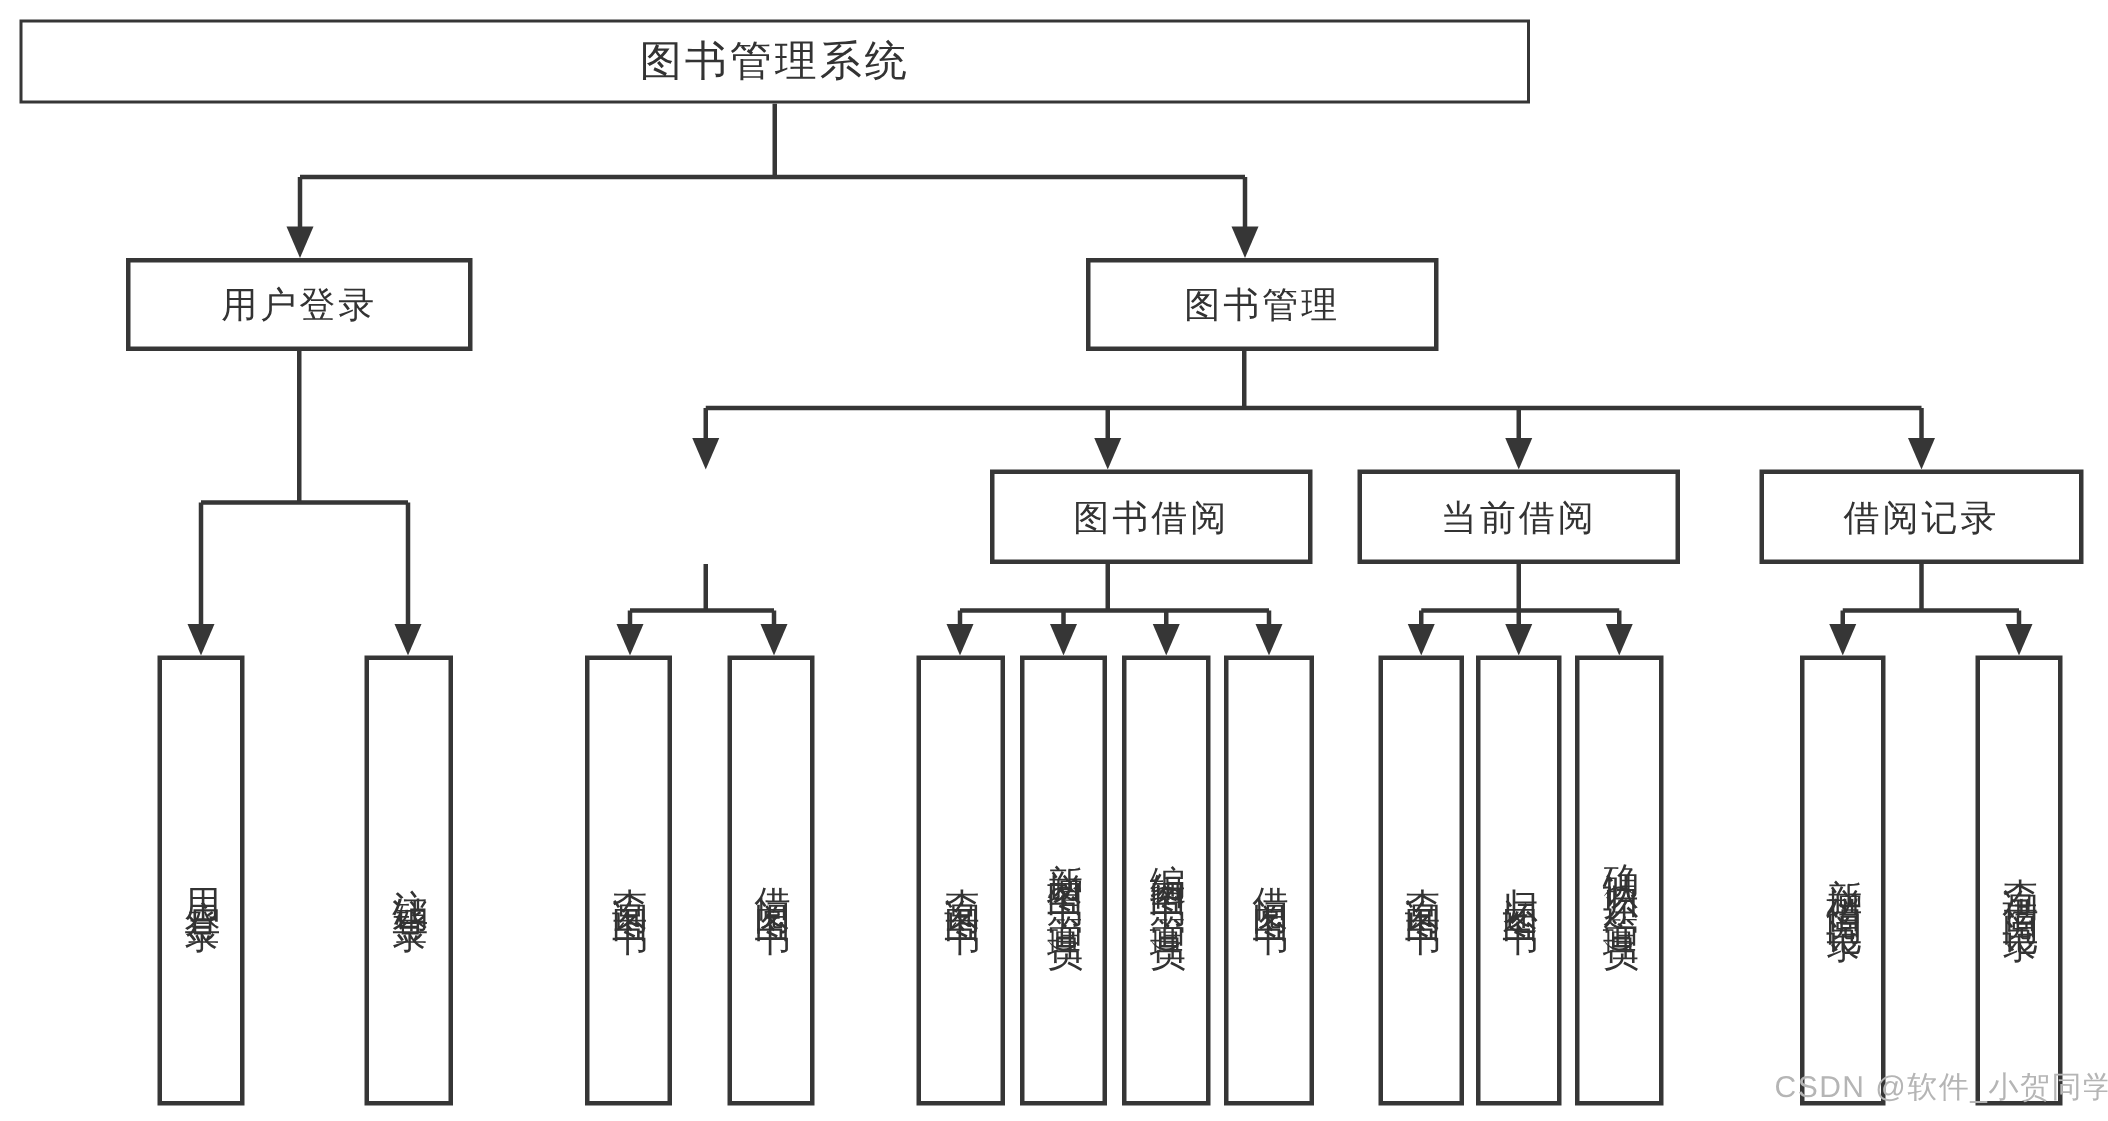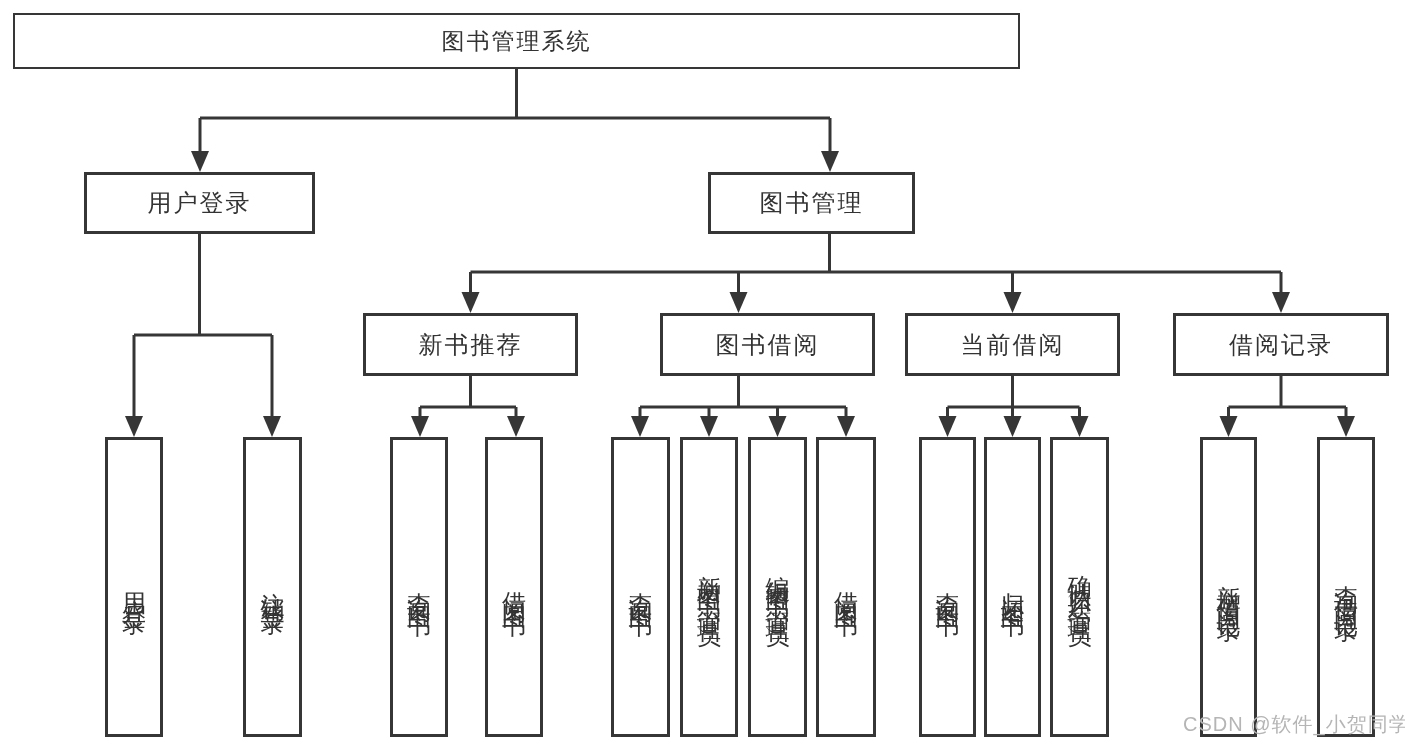--- a/index.html
+++ b/index.html
@@ -9,21 +9,21 @@
     color:#333;overflow:hidden;
   }
   #stage{position:absolute;inset:0;}
   svg.connectors{position:absolute;left:0;top:0;z-index:1;}
   .node{
     position:absolute;z-index:2;box-sizing:border-box;
     background:#fff;border:3px solid #363636;
     display:flex;align-items:center;justify-content:center;
     font-size:24px;color:#333;letter-spacing:2px;white-space:nowrap;
   }
-  .node.root{border-width:2px;font-size:23px;}
+  .node.root{border-width:2px;font-size:28px;}
   .vnode{
     writing-mode:vertical-rl;text-orientation:mixed;
     letter-spacing:7px;font-size:24px;line-height:1;
   }
   .watermark{
     position:absolute;z-index:3;left:1183px;top:711px;
     font-size:20px;color:#b5b5b5;letter-spacing:1px;white-space:nowrap;
   }
 </style>
 </head>
@@ -93,23 +93,22 @@
       <polygon points="1003.5,416 1021.5,416 1012.5,437"></polygon>
       <polygon points="1070.5,416 1088.5,416 1079.5,437"></polygon>
       <polygon points="1219.5,416 1237.5,416 1228.5,437"></polygon>
       <polygon points="1337,416 1355,416 1346,437"></polygon>
     </g>
   </svg>
 
   <div class="node root" style="left:13px;top:13px;width:1007px;height:56px">图书管理系统</div>
 
   <div class="node" style="left:84px;top:172px;width:231px;height:62px">用户登录</div>
-  <div class="node" style="left:708px;top:172px;width:207px;height:62px">图书管理</div>
+  <div class="node" style="left:724px;top:172px;width:235px;height:62px">图书管理</div>
 
-  <div class="node" style="left:363px;top:313px;width:215px;height:63px">新书推荐</div>
   <div class="node" style="left:660px;top:313px;width:215px;height:63px">图书借阅</div>
   <div class="node" style="left:1173px;top:313px;width:216px;height:63px">借阅记录</div>
   <div class="node" style="left:905px;top:313px;width:215px;height:63px">当前借阅</div>
 
   <div class="node vnode" style="left:105px;top:437px;width:58px;height:300px">用户登录</div>
   <div class="node vnode" style="left:243px;top:437px;width:59px;height:300px">注销登录</div>
 
   <div class="node vnode" style="left:390px;top:437px;width:58px;height:300px">查询图书</div>
   <div class="node vnode" style="left:485px;top:437px;width:58px;height:300px">借阅图书</div>
 

